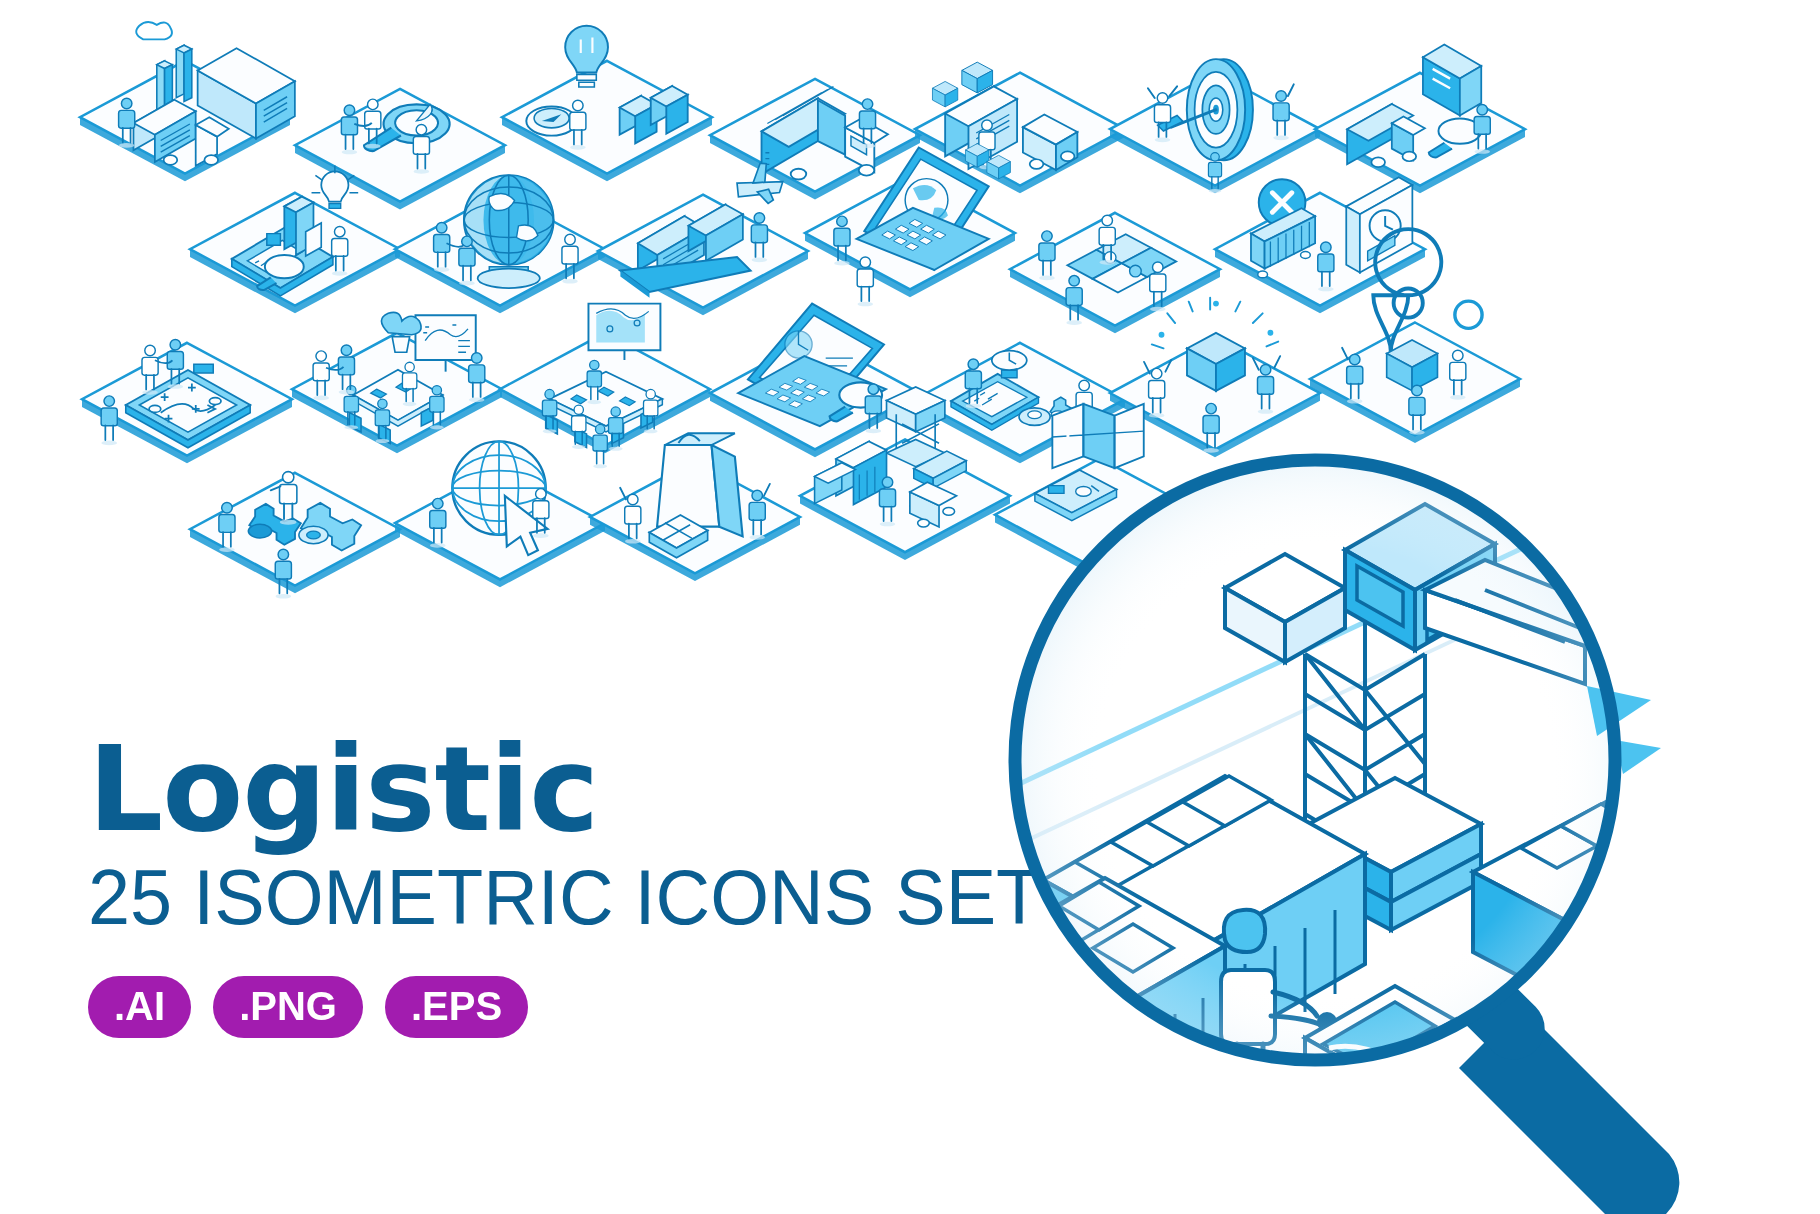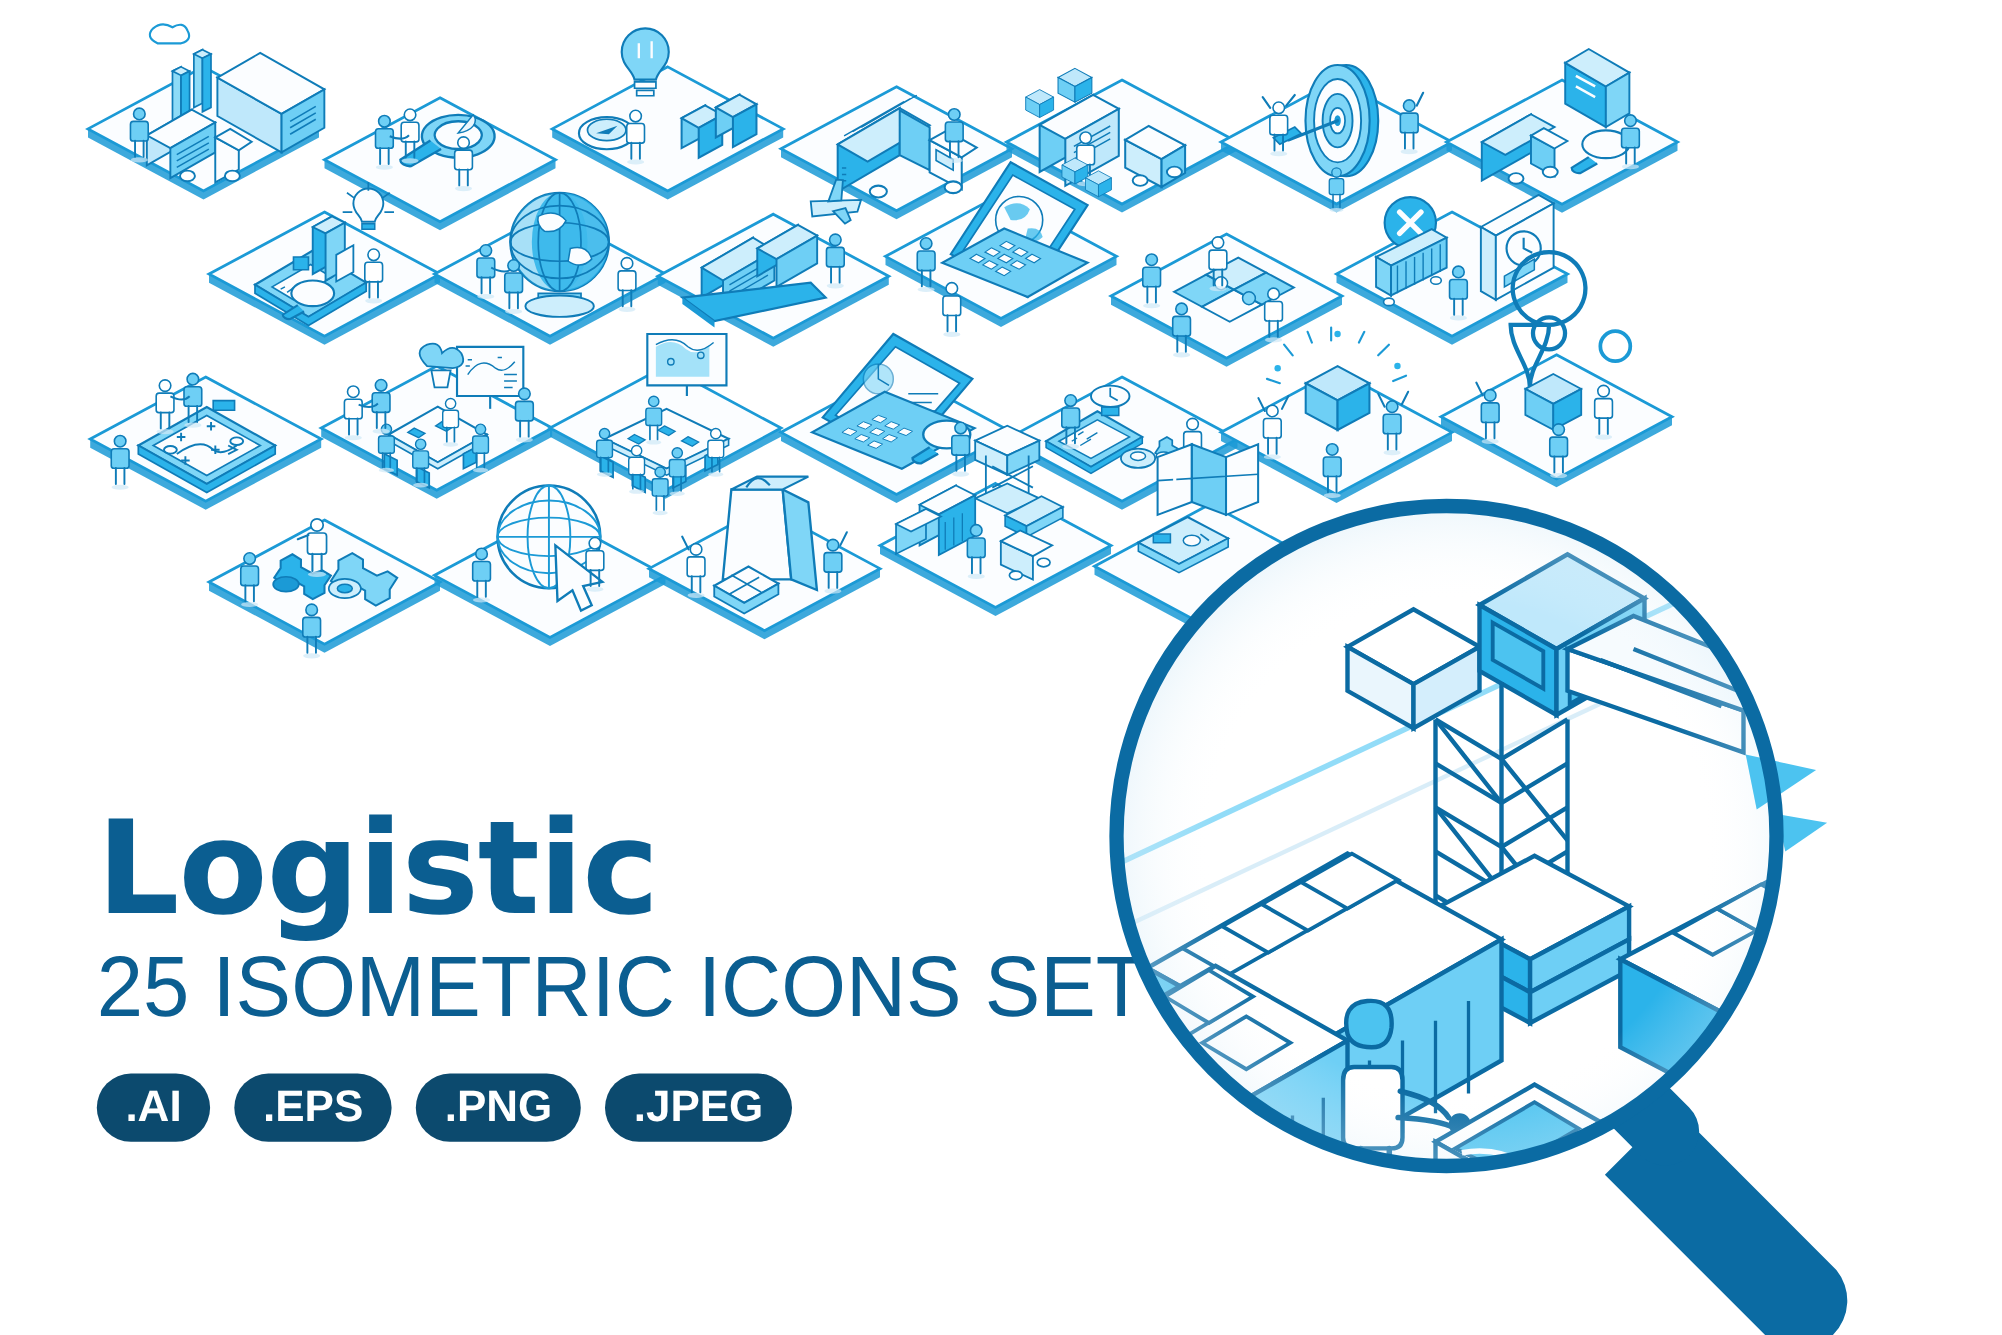--- a/index.html
+++ b/index.html
@@ -23,21 +23,21 @@
     white-space:nowrap;
   }
   .subtitle{
     font-size:78px;line-height:1.0;font-weight:400;color:#0b5e91;
     letter-spacing:0px;margin:14px 0 0 0;white-space:nowrap;
     font-family:"Liberation Sans",sans-serif;
     transform:scaleX(0.97);transform-origin:left center;
   }
   .badges{display:flex;gap:22px;margin-top:40px;}
   .badge{
-    background:#0c4a6e;color:#ffffff;border-radius:44px;
+    background:#a21caf;color:#ffffff;border-radius:44px;
     height:62px;min-width:92px;padding:0 26px;
     display:flex;align-items:center;justify-content:center;
     font-size:40px;font-weight:700;letter-spacing:0px;
     font-family:"Liberation Sans",sans-serif;
     box-sizing:border-box;
   }
 
   
   .magnifier{position:absolute;left:925px;top:440px;width:900px;height:790px;}
   .magnifier svg{display:block;width:100%;height:100%;overflow:visible;}
@@ -644,23 +644,22 @@
         <path d="M106 88 l8 6" stroke="#0f7cb8" stroke-width="1.6"></path>
       </svg>
     </div>
   </div>
 
   <div class="text-block">
     <div class="title">Logistic</div>
     <div class="subtitle">25 ISOMETRIC ICONS SET</div>
     <div class="badges">
       <div class="badge">.AI</div>
+      <div class="badge">.PNG</div>
       <div class="badge">.EPS</div>
-      <div class="badge">.PNG</div>
-      <div class="badge">.JPEG</div>
     </div>
   </div>
 
   <div class="magnifier">
     <svg viewBox="0 0 900 790">
       <defs>
         <clipPath id="lensclip">
             <circle cx="390" cy="320" r="300"></circle>
           </clipPath>
         <radialGradient id="lensglow" cx="50%" cy="50%" r="50%">

